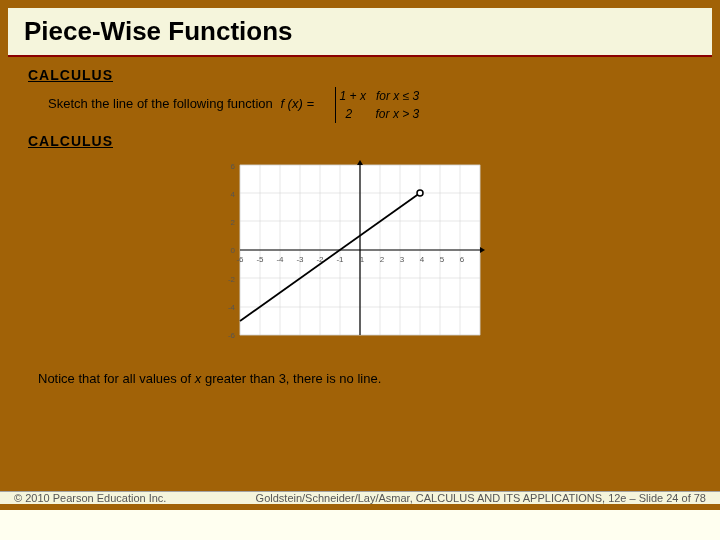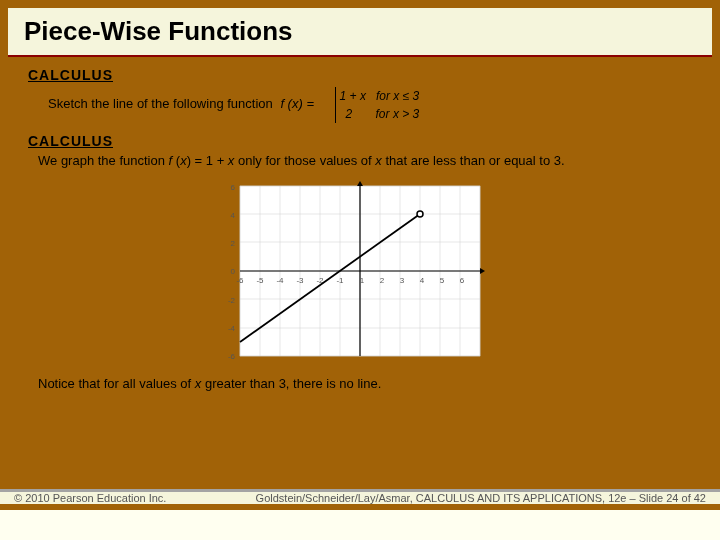--- a/index.html
+++ b/index.html
@@ -67,33 +67,33 @@
       position: relative;
     }
     .graph-svg {
       width: 320px;
       height: 190px;
     }
     .notice-text {
       font-size: 13px;
       color: #000;
       padding-left: 10px;
-      margin-top: 0;
+      margin-top: 16px;
     }
     .footer {
       position: absolute;
       bottom: 6px;
       left: 0;
       right: 0;
       display: flex;
       justify-content: space-between;
       padding: 0 14px;
       font-size: 11px;
       color: #555;
-      border-top: 3px solid #a3a3a3;
+      border-top: 1px solid #a3a3a3;
       background: #f5f5dc;
     }
     .formula-img {
       display: inline-block;
       border-left: 1.5px solid #000;
       padding-left: 4px;
       margin-left: 17px;
       font-size: 12px;
       vertical-align: middle;
       line-height: 1.5;
@@ -124,23 +124,20 @@
               <span class="formula-row">1 + <i>x</i>&nbsp;&nbsp; for <i>x</i> ≤ 3</span>
               <span class="formula-row">2&nbsp;&nbsp;&nbsp;&nbsp;&nbsp;&nbsp; for <i>x</i> &gt; 3</span>
             </span>
           </span>
         </span>
       </div>
     </div>
 
     <div class="solution-block">
       <div class="section-label">CALCULUS</div>
-      <div class="graph-description">
-        We graph the function <i>f</i> (<i>x</i>) = 1 + <i>x</i> only for those values of <i>x</i> that are less than or equal to 3.
-      </div>
     </div>
 
     <div class="graph-container">
       <svg class="graph-svg" viewBox="0 0 320 190">
 
         <rect x="40" y="5" width="240" height="170" fill="#fff" stroke="#ddd" stroke-width="0.5"></rect>
 
         <line x1="40" y1="5" x2="40" y2="175" stroke="#ccc" stroke-width="0.5"></line>
         <line x1="60" y1="5" x2="60" y2="175" stroke="#ccc" stroke-width="0.5"></line>
         <line x1="80" y1="5" x2="80" y2="175" stroke="#ccc" stroke-width="0.5"></line>
@@ -199,15 +196,15 @@
     </div>
 
     <div class="notice-text">
       Notice that for all values of <i>x</i> greater than 3, <span>there</span> is no line.
     </div>
 
   </div>
 
   <div class="footer">
     <span>© 2010 Pearson Education Inc.</span>
-    <span>Goldstein/Schneider/Lay/Asmar, CALCULUS AND ITS APPLICATIONS, 12e – Slide 24 of 42</span>
+    <span>Goldstein/Schneider/Lay/Asmar, CALCULUS AND ITS APPLICATIONS, 12e – Slide 24 of 78</span>
   </div>
 </div>
 
 </body></html>

